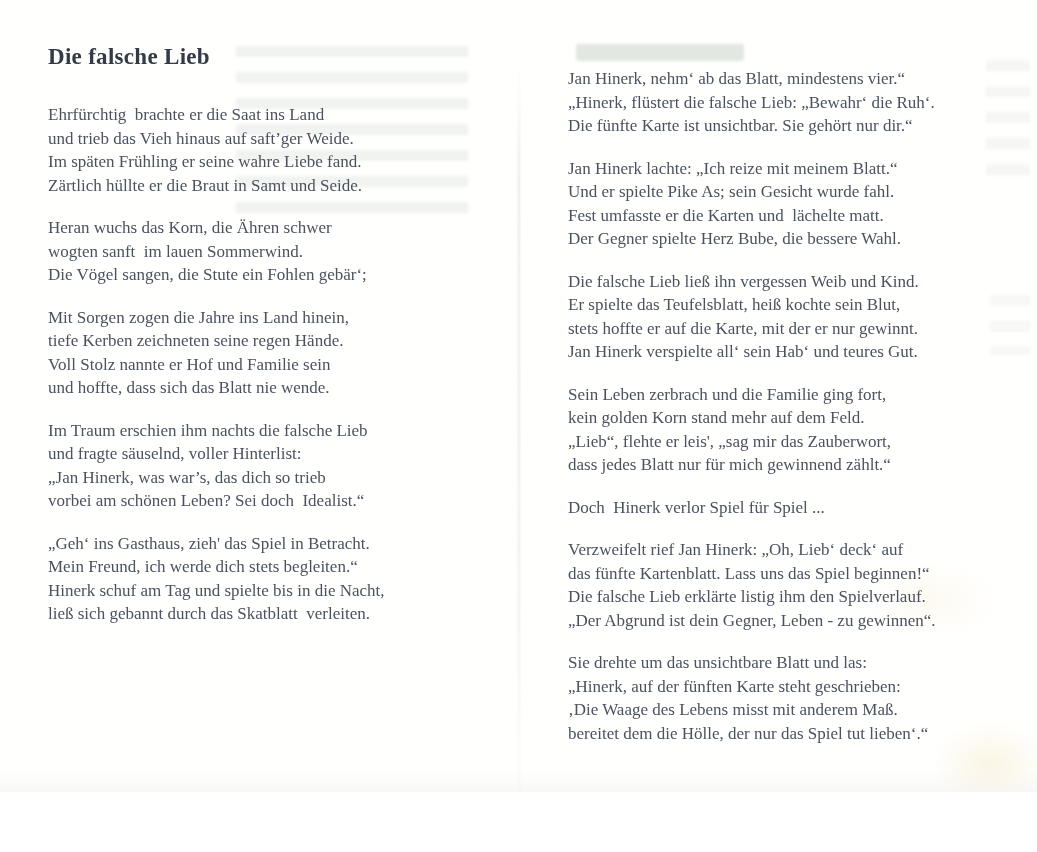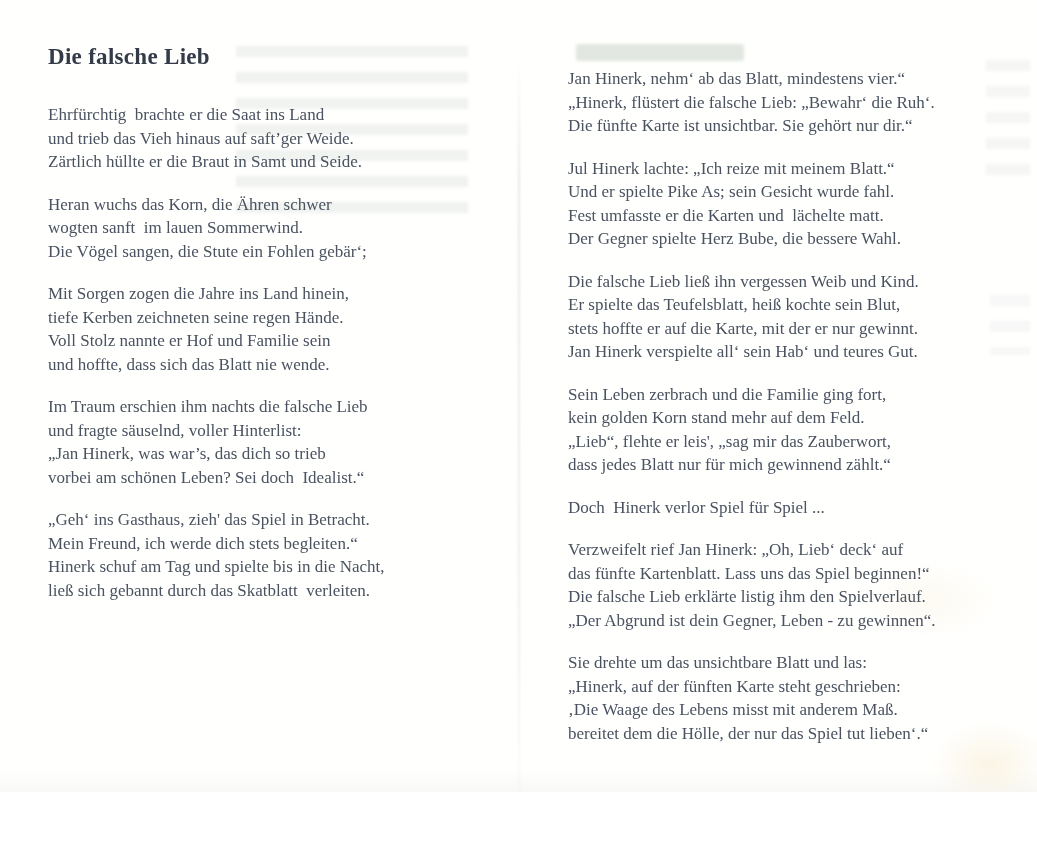--- a/index.html
+++ b/index.html
@@ -101,20 +101,21 @@
   <div class="bleed bleed-rows" style="left:990px; top:295px; width:40px; height:60px; opacity:0.6;"></div>
   <div class="cream-patch" style="left:930px; top:720px; width:120px; height:90px;"></div>
   <div class="cream-patch" style="left:860px; top:560px; width:140px; height:80px; opacity:0.5;"></div>
 
   <div class="page-col page-left">
     <h1 class="poem-title">Die falsche Lieb</h1>
     <div class="poem">
         <div class="stanza">
           <p class="line">Ehrfürchtig  brachte er die Saat ins Land</p>
           <p class="line">und trieb das Vieh hinaus auf saft’ger Weide.</p>
+          <p class="line">Im späten Frühling er seine wahre Liebe fand.</p>
           <p class="line">Zärtlich hüllte er die Braut in Samt und Seide.</p>
         </div>
         <div class="stanza">
           <p class="line">Heran wuchs das Korn, die Ähren schwer</p>
           <p class="line">wogten sanft  im lauen Sommerwind.</p>
           <p class="line">Die Vögel sangen, die Stute ein Fohlen gebär‘;</p>
         </div>
         <div class="stanza">
           <p class="line">Mit Sorgen zogen die Jahre ins Land hinein,</p>
           <p class="line">tiefe Kerben zeichneten seine regen Hände.</p>
@@ -137,21 +138,21 @@
   </div>
 
   <div class="page-col page-right">
     <div class="poem">
         <div class="stanza">
           <p class="line">Jan Hinerk, nehm‘ ab das Blatt, mindestens vier.“</p>
           <p class="line">„Hinerk, flüstert die falsche Lieb: „Bewahr‘ die Ruh‘.</p>
           <p class="line">Die fünfte Karte ist unsichtbar. Sie gehört nur dir.“</p>
         </div>
         <div class="stanza">
-          <p class="line">Jul Hinerk lachte: „Ich reize mit meinem Blatt.“</p>
+          <p class="line">Jan Hinerk lachte: „Ich reize mit meinem Blatt.“</p>
           <p class="line">Und er spielte Pike As; sein Gesicht wurde fahl.</p>
           <p class="line">Fest umfasste er die Karten und  lächelte matt.</p>
           <p class="line">Der Gegner spielte Herz Bube, die bessere Wahl.</p>
         </div>
         <div class="stanza">
           <p class="line">Die falsche Lieb ließ ihn vergessen Weib und Kind.</p>
           <p class="line">Er spielte das Teufelsblatt, heiß kochte sein Blut,</p>
           <p class="line">stets hoffte er auf die Karte, mit der er nur gewinnt.</p>
           <p class="line">Jan Hinerk verspielte all‘ sein Hab‘ und teures Gut.</p>
         </div>

